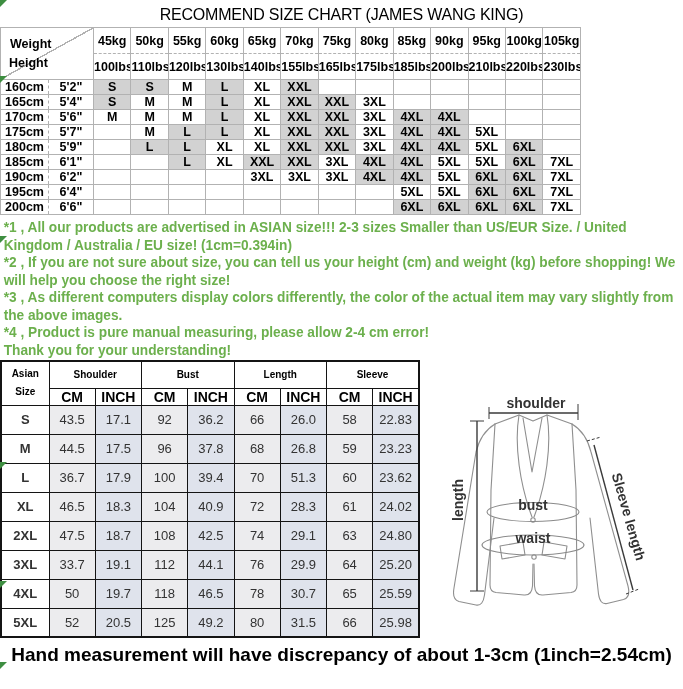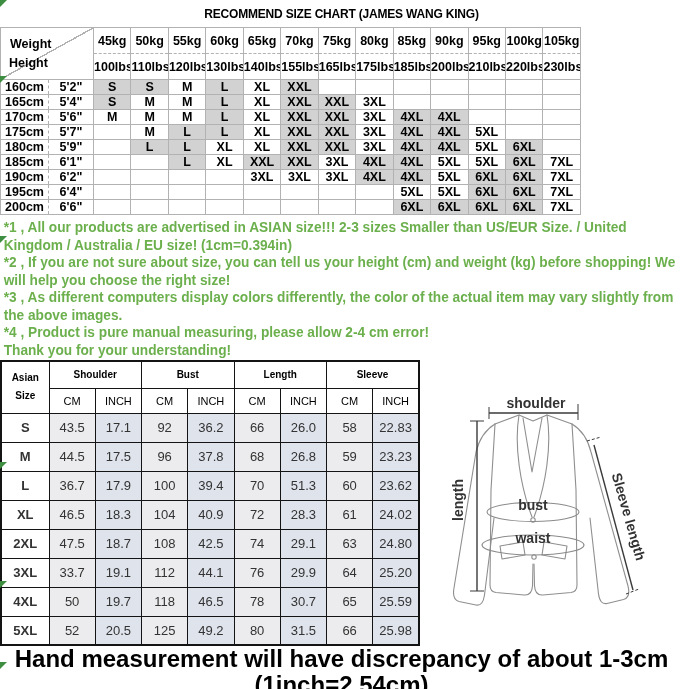--- a/index.html
+++ b/index.html
@@ -4,21 +4,21 @@
 <style>
   * { box-sizing: border-box; }
   html,body { margin:0; padding:0; }
   body {
     width:683px; height:689px; overflow:hidden; position:relative;
     background:#fff; color:#000;
     font-family:"Liberation Sans","DejaVu Sans",sans-serif;
   }
   .title {
     height:27px; line-height:29px; text-align:center;
-    font-weight:bold; font-size:12px; letter-spacing:-0.2px;
+    font-weight:normal; font-size:16px; letter-spacing:-0.2px;
   }
   
   table.grid { width:581px; border-collapse:collapse; table-layout:fixed; }
   .grid col.c-cm { width:48px; } .grid col.c-ft { width:45px; }
   .grid td {
     border:1px solid var(--grid-border,#b2b2b2);
     text-align:center; vertical-align:middle; padding:0;
     font-weight:bold; overflow:hidden; white-space:nowrap;
   }
   .grid tr.kgrow td, .grid tr.lbsrow td { height:26px; font-size:12.5px; }
@@ -52,29 +52,29 @@
   table.meas {
     flex:0 0 420px; width:420px; border-collapse:collapse; table-layout:fixed;
     border:2px solid var(--measure-table-border,#141414);
   }
   .meas col.c-size { width:48px; }
   .meas td {
     border:1px solid var(--measure-table-border,#141414);
     text-align:center; vertical-align:middle; padding:0; overflow:hidden;
   }
   .meas tr.grouprow td { height:27px; font-weight:bold; font-size:10px; }
-  .meas tr.unitrow td { height:25px; font-weight:normal; font-size:11px; }
+  .meas tr.unitrow td { height:15px; font-weight:bold; font-size:14px; }
   .meas tr.mrow td { height:29px; font-size:13px; color:#333; }
   .meas td.acorner { font-weight:bold; font-size:15px; line-height:18px; }
   .meas td.sizecol { font-weight:bold; font-size:13px; color:#000; background:#fff; }
   .meas td.cmcell  { background:var(--measure-cm-cell,#ececee); }
   .meas td.inchcell{ background:var(--measure-inch-cell,#dfe3ec); }
   .jacket { flex:0 0 263px; width:263px; height:282px; }
   
-  .footer { height:24px; line-height:26px; text-align:center; font-weight:bold; font-size:24px; }
+  .footer { height:24px; line-height:26px; text-align:center; font-weight:bold; font-size:19px; }
   
   .tri {
     position:absolute; left:0; width:0; height:0;
     border-top:7px solid var(--corner-marker-green,#3e8e41);
     border-right:7px solid transparent;
   }
 </style>
 </head>
 <body>
 

